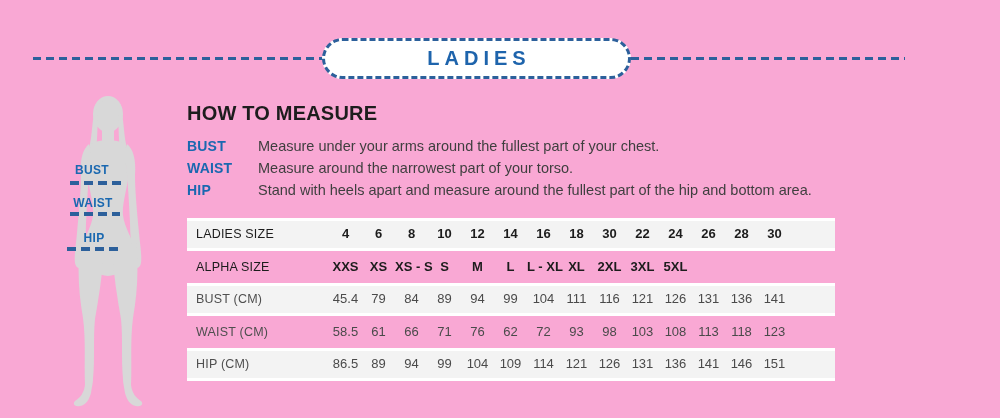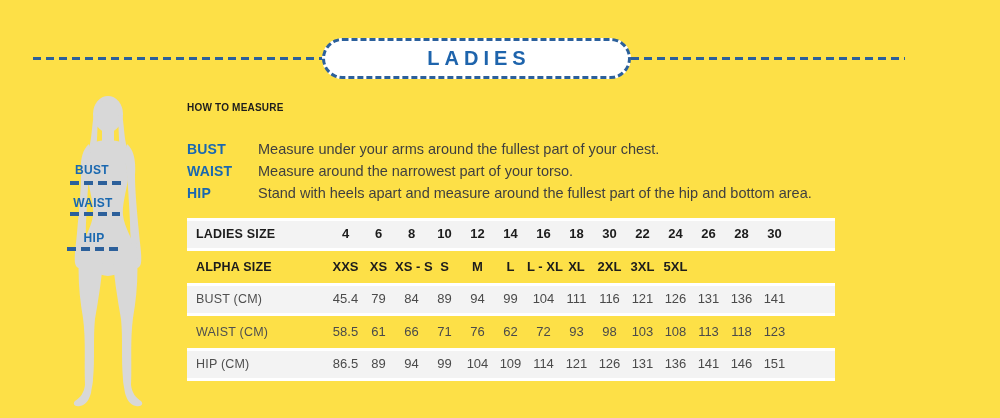--- a/index.html
+++ b/index.html
@@ -1,21 +1,21 @@
 <!DOCTYPE html>
 <html><head>
 <meta charset="utf-8">
 <style>
   html,body{margin:0;padding:0;background:#fff;}
   body{
     width:1000px;height:418px;position:relative;overflow:hidden;
     font-family:"Liberation Sans","DejaVu Sans",sans-serif;
     -webkit-font-smoothing:antialiased;
   }
-  .canvas{position:absolute;inset:0;background:#fde047;}
+  .canvas{position:absolute;inset:0;background:#f9a8d4;}
 
   
   .top-rule{
     position:absolute;left:33px;top:57px;width:872px;height:3px;z-index:1;
     background:repeating-linear-gradient(90deg,#2c609b 0 8px,transparent 8px 13px);
   }
   .badge{
     position:absolute;left:322px;top:38px;width:309px;height:41px;z-index:2;
     box-sizing:border-box;background:#fff;border:3px dashed #2c609b;border-radius:21px;
     display:flex;align-items:center;justify-content:center;
@@ -35,40 +35,40 @@
   .fig-line{
     position:absolute;height:4px;
     background:repeating-linear-gradient(90deg,#2c609b 0 9px,transparent 9px 14px);
   }
   .fl-bust{left:16px;top:70px;}   .ln-bust{left:23px;top:88px;width:52px;}
   .fl-waist{left:17px;top:103px;} .ln-waist{left:23px;top:119px;width:50px;}
   .fl-hip{left:18px;top:138px;}   .ln-hip{left:20px;top:154px;width:56px;}
 
   
   .measure{position:absolute;left:187px;top:102px;width:700px;}
-  .measure-title{font-size:10px;font-weight:bold;color:#1d1d1d;margin-bottom:25px;letter-spacing:0.2px;}
+  .measure-title{font-size:20px;font-weight:bold;color:#1d1d1d;margin-bottom:10px;letter-spacing:0.2px;}
   .m-row{display:flex;line-height:22px;}
   .m-label{width:71px;flex:0 0 71px;font-size:14px;font-weight:bold;color:#1a68b0;letter-spacing:0.2px;}
   .m-text{font-size:14.5px;color:#3f3f3f;}
 
   
   .size-table{position:absolute;left:187px;top:218px;width:648px;}
   .t-row{
     display:flex;align-items:center;height:32.5px;box-sizing:border-box;width:100%;
   }
   .t-row.stripe{background:#f3f3f3;border-top:3px solid #fff;border-bottom:3px solid #fff;}
   .t-label{
     width:142px;flex:0 0 142px;padding-left:9px;box-sizing:border-box;
     font-size:12.5px;color:#4f4f4f;letter-spacing:0.2px;white-space:nowrap;
   }
   .t-cells{display:grid;grid-template-columns:repeat(14,33px);}
   .t-cell{
     text-align:center;font-size:13px;color:#4a4a4a;white-space:nowrap;line-height:26px;
   }
-  .t-row.hdr .t-label{font-weight:bold;color:#1c1c1c;font-size:12.5px;}
+  .t-row.hdr .t-label{font-weight:normal;color:#1c1c1c;font-size:12.5px;}
   .t-row.hdr .t-cell{font-weight:bold;color:#1c1c1c;font-size:13px;}
 </style>
 </head>
 <body>
 
 <div class="canvas">
 
   <div class="top-rule"></div>
   <div class="badge">
     <span>LADIES</span>

